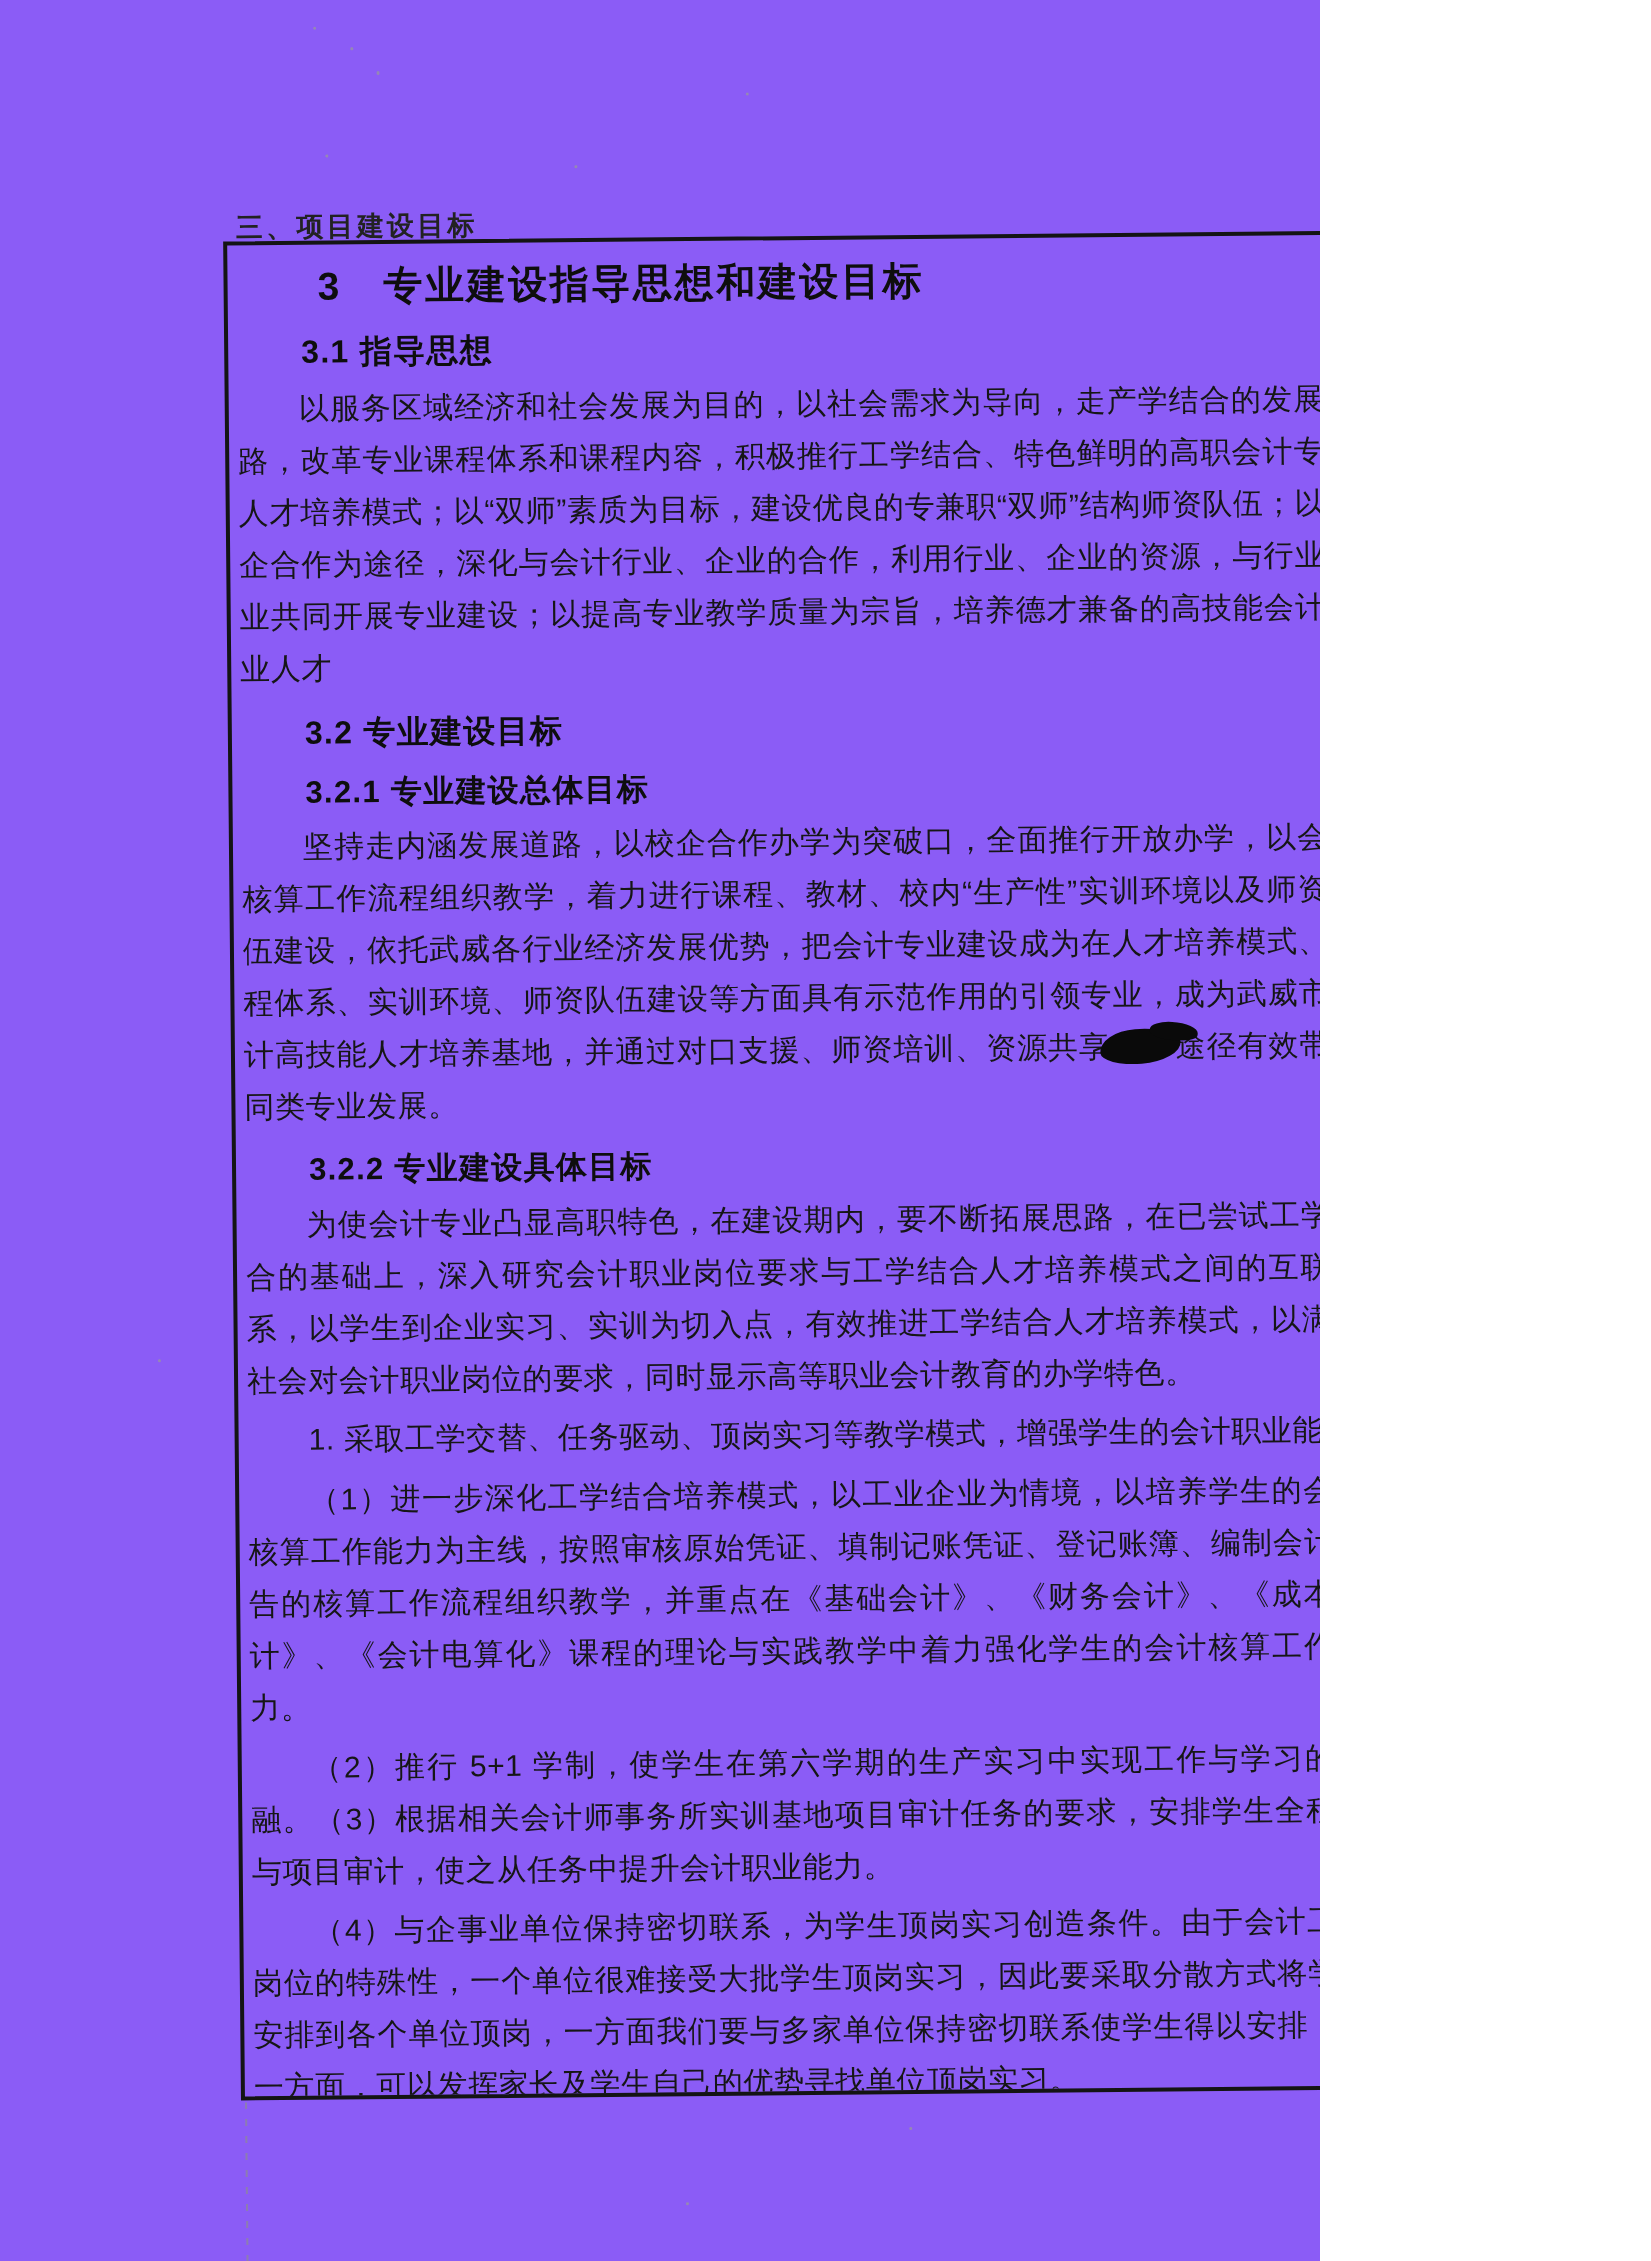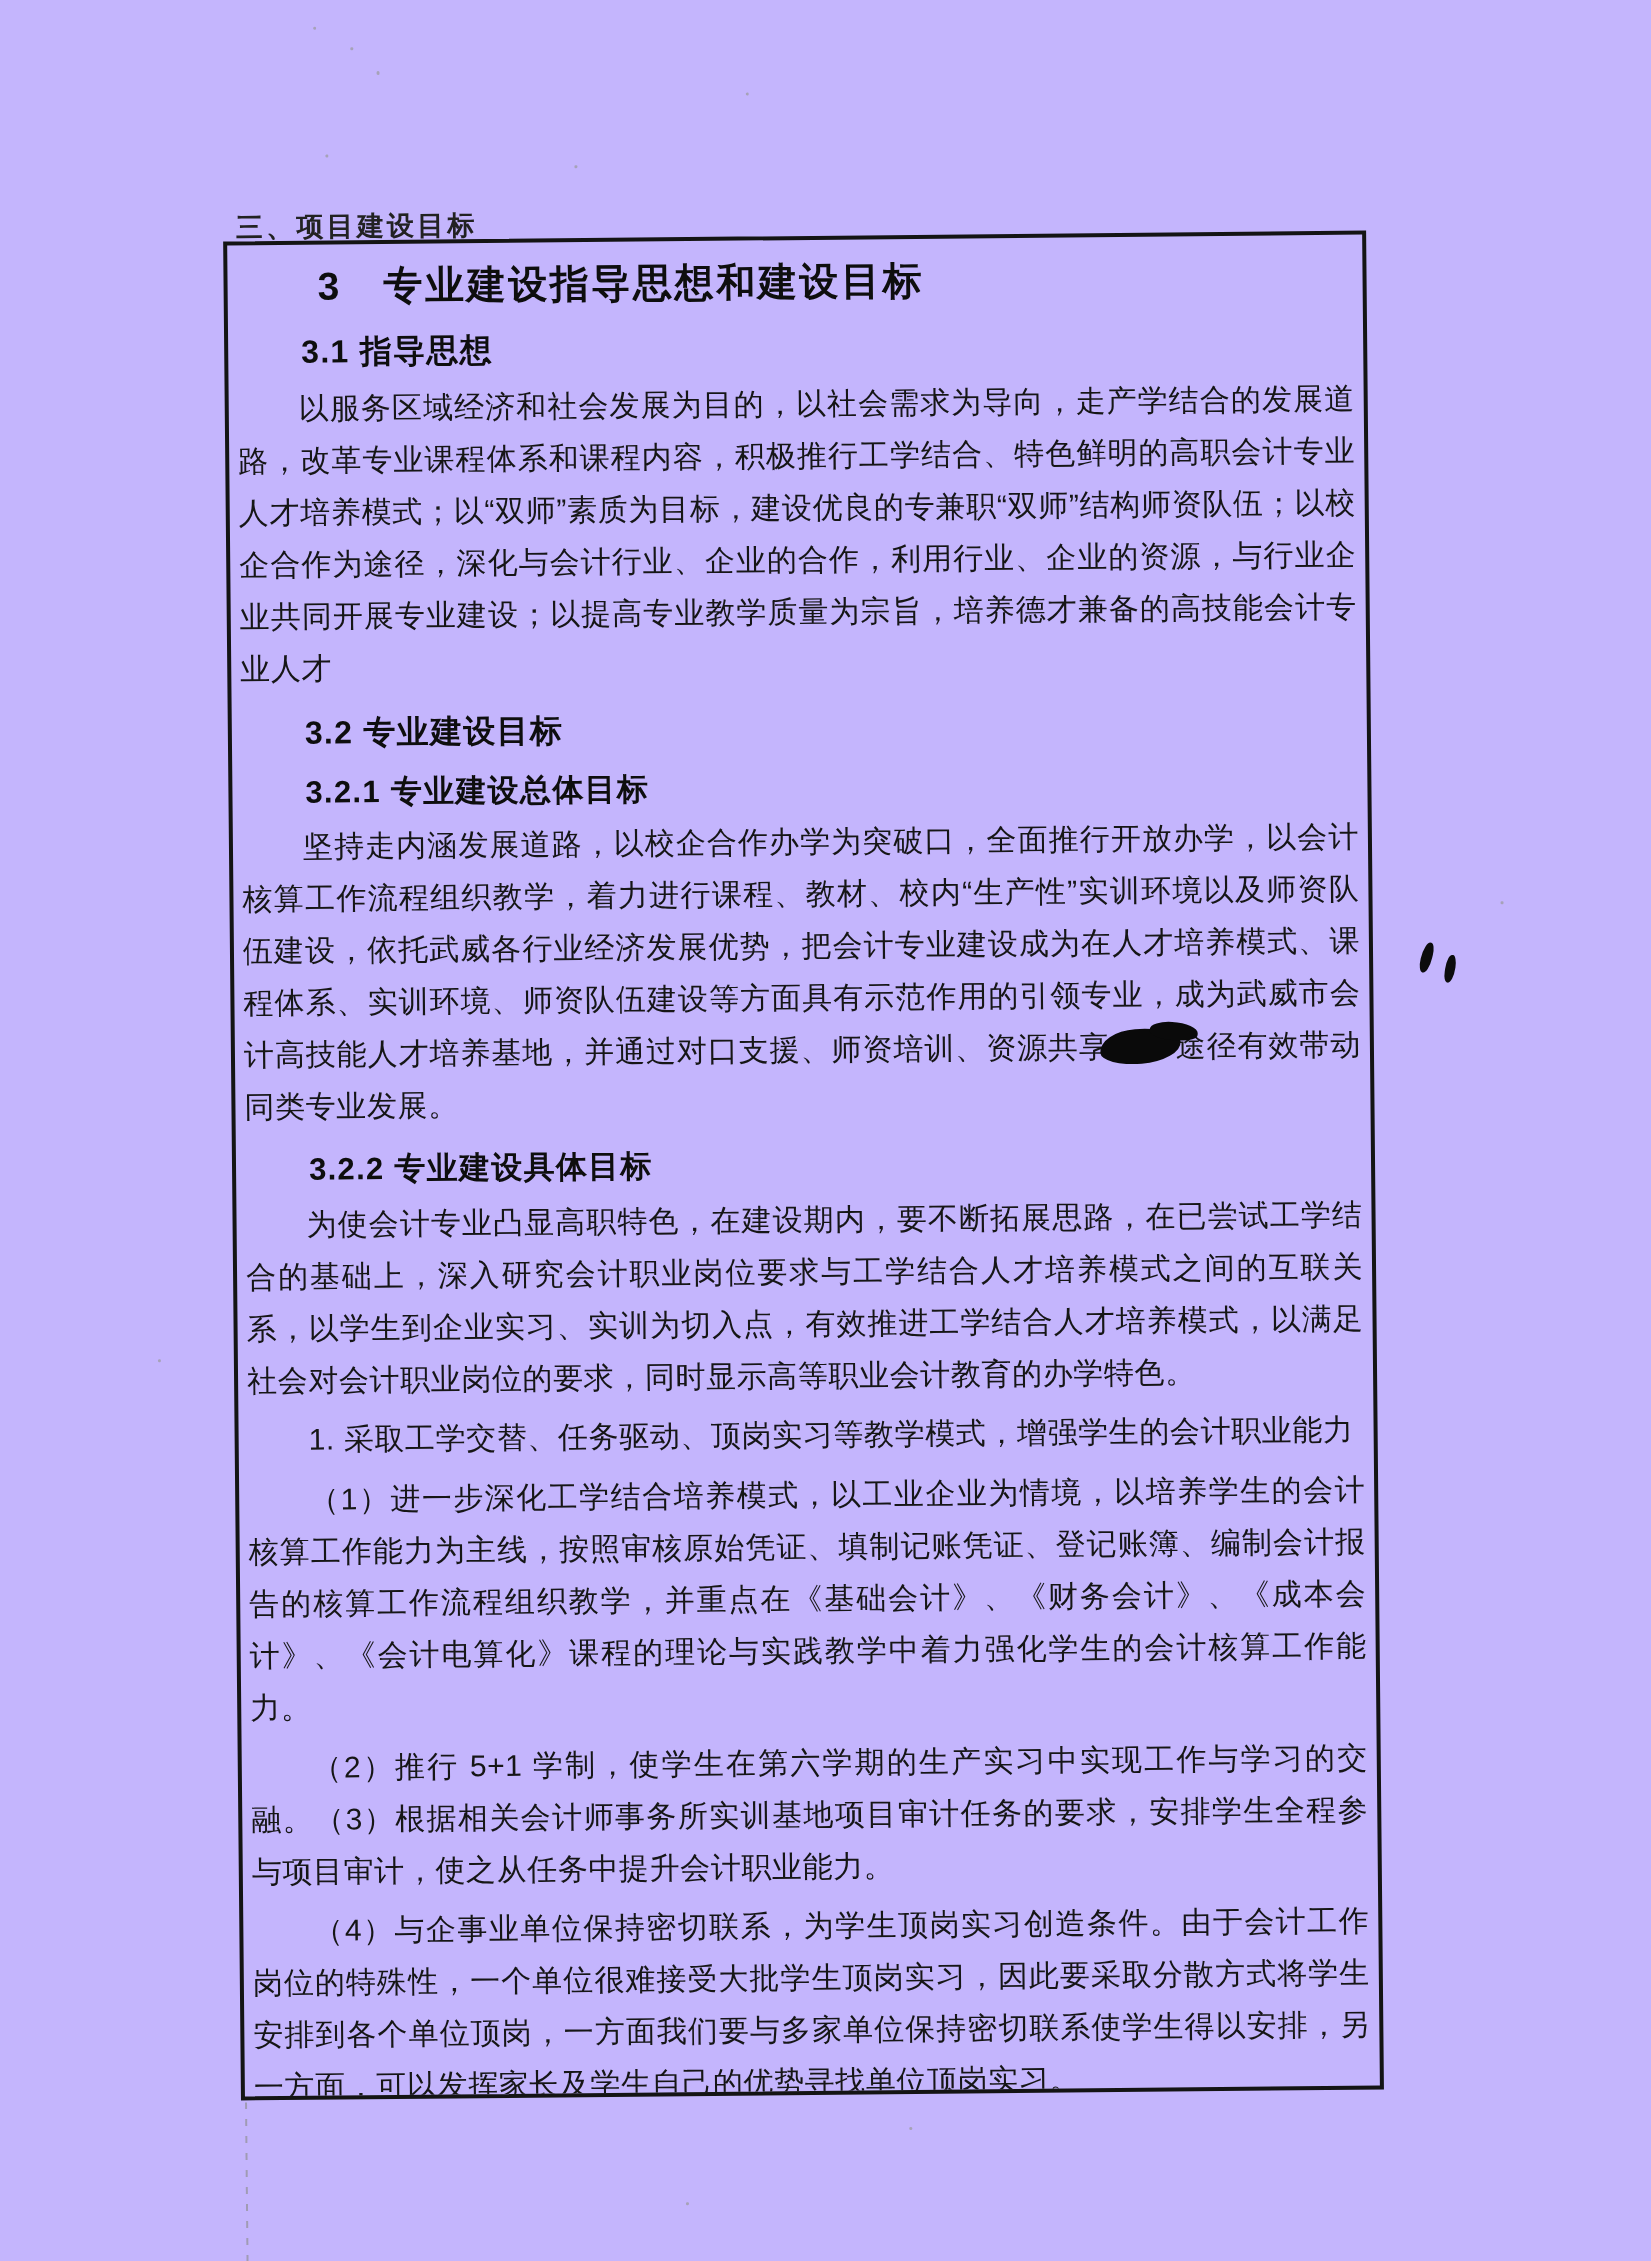--- a/index.html
+++ b/index.html
@@ -1,21 +1,21 @@
 <!DOCTYPE html>
 <html style="font-size:10.3px"><head>
 <meta charset="utf-8">
 <style>
   html,body{margin:0;padding:0;}
   body{
     width:1651px;height:2261px;background:#ffffff;
     font-family:"Liberation Sans","DejaVu Sans",sans-serif;
     color:#141414;overflow:hidden;
   }
-  .page{position:relative;width:1651px;height:2261px;background:#c4b5fd;overflow:hidden;}
+  .page{position:relative;width:1320px;height:2261px;background:#8b5cf6;overflow:hidden;}
   .skew{position:absolute;left:0;top:0;width:1651px;height:2261px;
         transform:rotate(-0.55deg);transform-origin:806px 1161px;}
   .page-header{
     position:absolute;left:245px;top:204px;
     font-size:27px;font-weight:700;letter-spacing:3.2px;color:#222;
     white-space:nowrap;
   }
   .doc-box{
     position:absolute;left:232px;top:236px;width:1143px;height:1859px;
     border:4.5px solid #141414;box-sizing:border-box;

